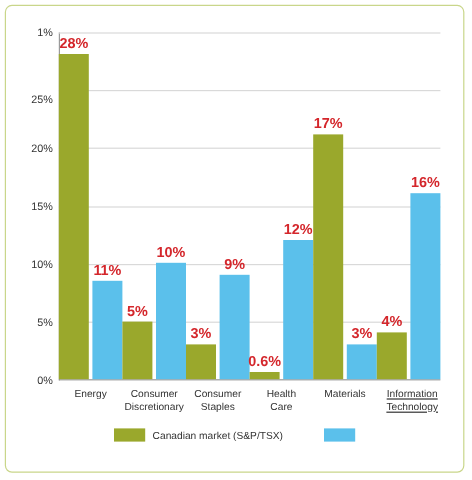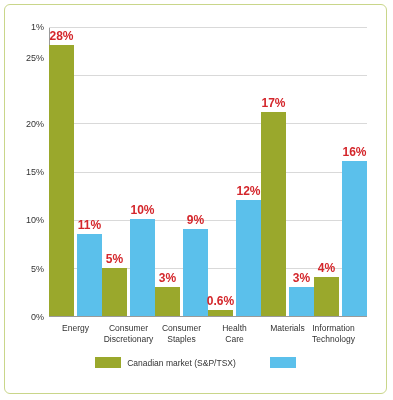--- a/index.html
+++ b/index.html
@@ -139,21 +139,21 @@
         <div class="gridline" style="top: 96.1667px;"></div>
         <div class="gridline" style="top: 47.8333px;"></div>
         <div class="gridline" style="top: -0.5px;"></div>
       </div>
     <div id="yticks">
         <div class="ytick" style="top: 290px;">0%</div>
         <div class="ytick" style="top: 241.667px;">5%</div>
         <div class="ytick" style="top: 193.333px;">10%</div>
         <div class="ytick" style="top: 145px; margin-left: 36px;">15%</div>
         <div class="ytick" style="top: 96.6667px;">20%</div>
-        <div class="ytick" style="top: 31px;">25%</div>
+        <div class="ytick" style="top: 56px;">25%</div>
         <div class="ytick" style="top: 0px;">1%</div>
       </div>
     <div id="groups">
         <div class="group" style="left: 0px; width: 53px;">
           <div class="bar cad" style="height: 270.667px; background: rgb(154, 168, 44);">
             <span class="bar-label" style="color: rgb(212, 38, 43);">28%</span>
           </div>
           <div class="bar usa" style="height: 82px; background: rgb(91, 192, 235);">
             <span class="bar-label" style="color: rgb(212, 38, 43);">11%</span>
           </div>
@@ -197,21 +197,21 @@
           <div class="bar usa" style="height: 154.667px; background: rgb(91, 192, 235);">
             <span class="bar-label" style="color: rgb(212, 38, 43);">16%</span>
           </div>
         </div>
       </div>
   <div class="cat-label" style="left: 0px; width: 53px;">Energy</div>
       <div class="cat-label" style="left: 53px; width: 53px;">Consumer<br>Discretionary</div>
       <div class="cat-label" style="left: 106px; width: 53px;">Consumer<br>Staples</div>
       <div class="cat-label" style="left: 159px; width: 53px;">Health<br>Care</div>
       <div class="cat-label" style="left: 212px; width: 53px; text-align: center;">Materials</div>
-      <div class="cat-label" style="left: 258px; width: 53px;">Information<br>Technology</div>
+      <div class="cat-label" style="left: 268px; width: 53px; text-decoration: underline;">Information<br>Technology</div>
     </div>
 
   <div id="legend">
       <div class="legend-item">
         <span class="legend-swatch" style="background: rgb(154, 168, 44);"></span>
         <span class="legend-text">Canadian market (S&amp;P/TSX)</span>
       </div>
       <div class="legend-item">
         <span class="legend-swatch" style="background: rgb(91, 192, 235);"></span>
       </div>

